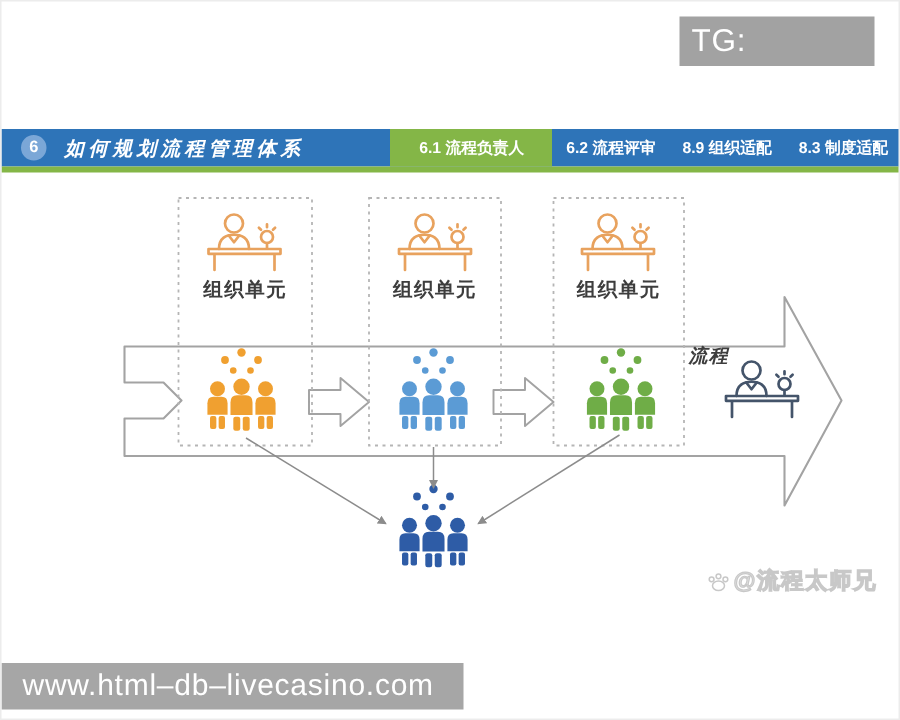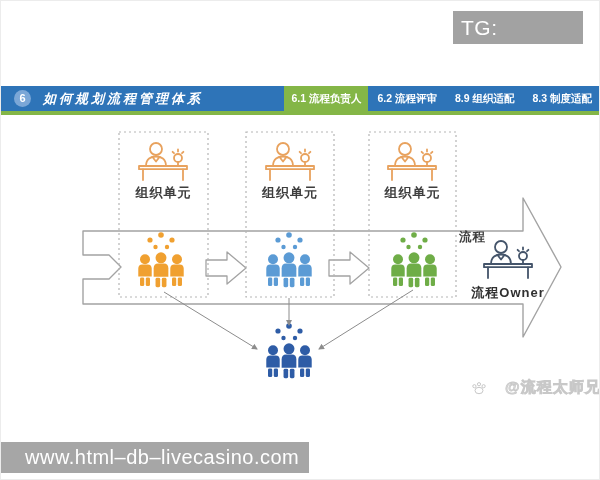--- a/index.html
+++ b/index.html
@@ -3,47 +3,47 @@
 <meta charset="utf-8">
 <style>
   html,body{margin:0;padding:0;background:#fff;}
   body{width:600px;height:480px;font-family:"Liberation Sans","DejaVu Sans",sans-serif;}
   .slide{position:relative;width:600px;height:480px;background:#ffffff;border:1px solid #ececec;box-sizing:border-box;overflow:hidden;}
 
   
   .tg-badge{position:absolute;left:452px;top:10px;width:130px;height:33px;background:#a2a2a2;
     color:#ffffff;font-size:21px;line-height:33px;padding-left:8px;box-sizing:border-box;letter-spacing:.5px;}
   .url-badge{position:absolute;left:0;top:441px;width:308px;height:31px;background:#a6a6a6;
-    color:#ffffff;font-size:20px;line-height:31px;padding-left:24px;box-sizing:border-box;letter-spacing:.5px;}
+    color:#ffffff;font-size:20px;line-height:31px;padding-left:14px;box-sizing:border-box;letter-spacing:.5px;}
 
   
   .titlebar{position:absolute;left:0;top:85px;width:600px;height:25px;background:#2e74b8;
     display:flex;align-items:center;justify-content:space-between;}
   .titlebar-left{display:flex;align-items:center;}
   .num-circle{width:17px;height:17px;border-radius:50%;background:#7ba7d7;color:#ffffff;
     font-size:11px;font-weight:bold;text-align:center;line-height:17px;margin-left:13px;}
   .title-text{color:#ffffff;font-size:13px;font-weight:bold;letter-spacing:3px;margin-left:12px;white-space:nowrap;font-style:italic;}
   .titlebar-tabs{display:flex;align-items:stretch;height:100%;}
   .tab{color:#ffffff;font-size:10.5px;font-weight:bold;display:flex;align-items:center;
     padding:0 9px;white-space:nowrap;cursor:pointer;}
-  .tab.active{background:#84b647;padding:0 7px;margin-left:37px;}
+  .tab.active{background:#84b647;padding:0 19px;margin-left:37px;}
   .green-rule{position:absolute;left:0;top:110px;width:600px;height:4px;background:#84b647;}
 
   
   .diagram{position:absolute;left:0;top:0;width:600px;height:480px;}
   .lbl{position:absolute;font-size:13px;font-weight:bold;color:#3d3d3d;letter-spacing:1px;text-align:center;white-space:nowrap;}
   .lbl-unit1{left:122px;top:183px;width:81px;}
   .lbl-unit2{left:245px;top:183px;width:88px;}
   .lbl-unit3{left:368px;top:183px;width:87px;}
-  .lbl-flow{left:458px;top:228px;width:40px;text-align:left;font-size:12.5px;}
+  .lbl-flow{left:458px;top:228px;width:40px;text-align:left;font-size:12.5px;font-style:italic;}
   .lbl-owner{left:464px;top:283px;width:86px;color:#303030;}
   .lbl-team{left:246px;top:379px;width:84px;color:#474747;}
 
   
-  .watermark{position:absolute;left:470px;top:377px;display:flex;align-items:center;gap:18px;}
+  .watermark{position:absolute;left:470px;top:377px;display:flex;align-items:center;gap:2px;}
   .watermark span{font-size:15px;font-weight:bold;letter-spacing:1px;color:#e3e3e3;
     -webkit-text-stroke:0.8px #c8c8c8;white-space:nowrap;}
 </style>
 </head>
 <body>
 
 <div class="slide">
 
   <svg class="diagram" viewBox="0 0 600 480" xmlns="http://www.w3.org/2000/svg">
     <defs>
@@ -101,21 +101,20 @@
 
     <path d="M163,291 L256,348" stroke="#8c8c8c" stroke-width="1" fill="none" marker-end="url(#arr)"></path>
     <path d="M288,297 L288,324" stroke="#8c8c8c" stroke-width="1" fill="none" marker-end="url(#arr)"></path>
     <path d="M412,289 L318,348" stroke="#8c8c8c" stroke-width="1" fill="none" marker-end="url(#arr)"></path>
   </svg>
 
   <div class="lbl lbl-unit1">组织单元</div>
   <div class="lbl lbl-unit2">组织单元</div>
   <div class="lbl lbl-unit3">组织单元</div>
   <div class="lbl lbl-flow">流程</div>
-  <div class="lbl lbl-owner">流程Owner</div>
 
   <div class="titlebar">
     <div class="titlebar-left">
       <div class="num-circle">6</div>
       <div class="title-text">如何规划流程管理体系</div>
     </div>
     <div class="titlebar-tabs">
       <div class="tab active">6.1 流程负责人</div>
       <div class="tab">6.2 流程评审</div>
       <div class="tab">8.9 组织适配</div>

